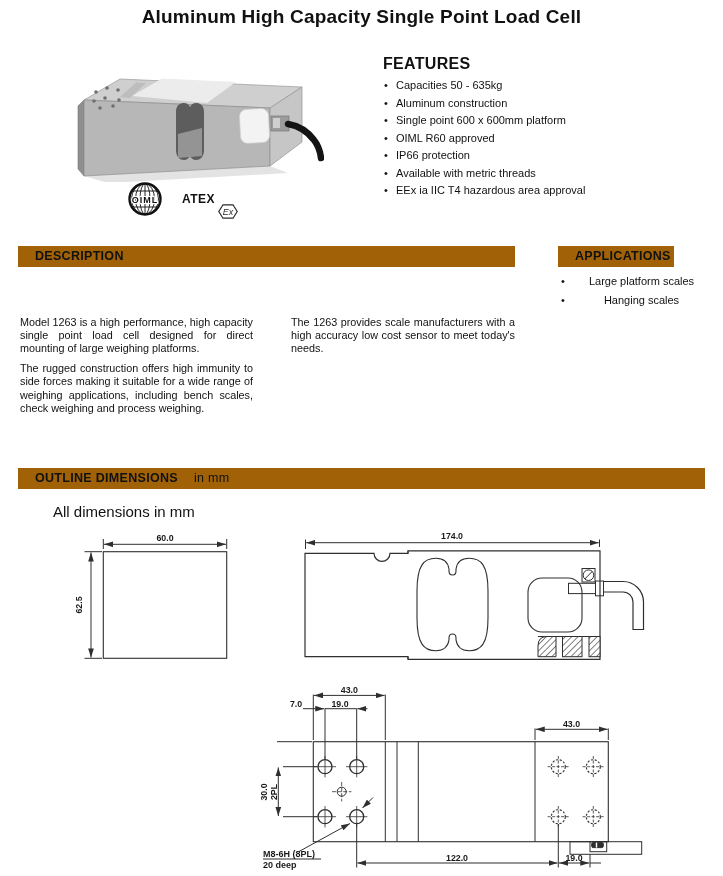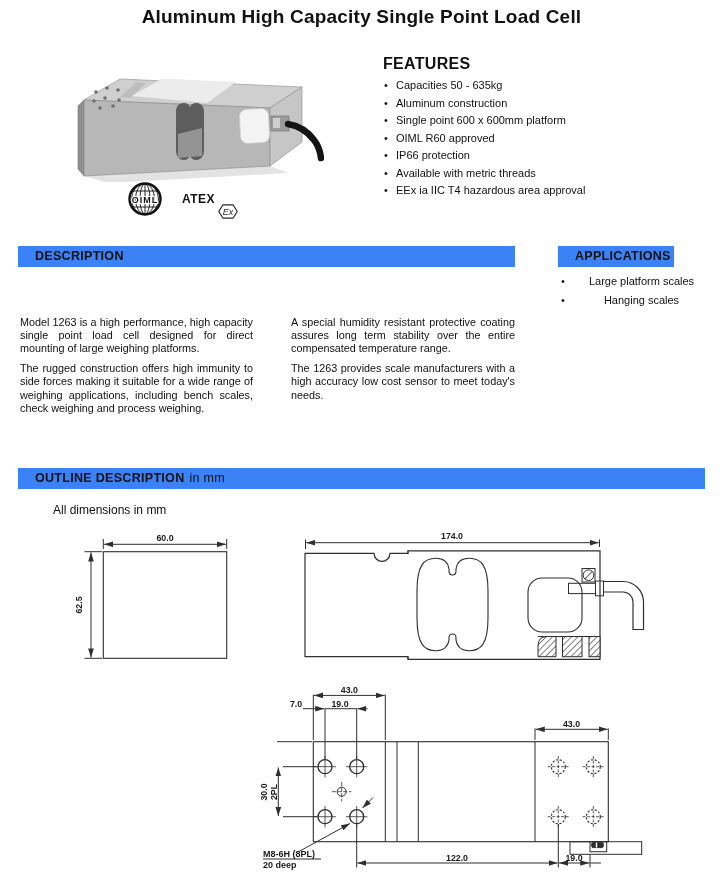--- a/index.html
+++ b/index.html
@@ -8,34 +8,34 @@
   .abs{position:absolute;}
   #page-title{top:6px;left:0;width:723px;text-align:center;font-size:19px;font-weight:bold;letter-spacing:.2px;}
   
   #features-block{left:383px;top:55px;width:320px;}
   .feat-head{font-size:16px;font-weight:bold;letter-spacing:.3px;margin:0 0 4px 0;}
   ul.bullets{list-style:none;margin:0;padding:0;font-size:11px;}
   ul.bullets li{line-height:17.5px;padding-left:13px;position:relative;}
   ul.bullets li::before{content:"•";position:absolute;left:1px;}
   #optional-head{margin-top:6px;}
   
-  .bar{background:#3b82f6;height:21px;line-height:21px;font-size:12.5px;font-weight:bold;
+  .bar{background:#a16207;height:21px;line-height:21px;font-size:12.5px;font-weight:bold;
        padding-left:17px;letter-spacing:.3px;box-sizing:border-box;}
   #description-bar{left:18px;top:246px;width:497px;}
   #applications-bar{left:558px;top:246px;width:116px;}
   #outline-bar{left:18px;top:468px;width:687px;}
-  #outline-bar .suffix{font-weight:normal;margin-left:5px;}
+  #outline-bar .suffix{font-weight:normal;margin-left:16px;}
   
   .bodycol{font-size:10.8px;line-height:13.2px;text-align:justify;margin-top:43px;}
   .bodycol p{margin:0 0 6.5px 0;}
   #desc-col1{left:20px;top:273px;width:233px;}
   #desc-col2{left:291px;top:273px;width:224px;}
   #apps-list{left:560px;top:272px;width:150px;}
   #apps-list li{line-height:18.6px;text-align:center;}
-  #dims-note{left:53px;top:503px;font-size:12px;}
+  #dims-note{left:53px;top:503px;font-size:15px;}
   
   #atex-text{font-size:12px;font-weight:bold;letter-spacing:.5px;}
   svg text{font-family:"Liberation Sans","DejaVu Sans",sans-serif;}
   .dimtxt{font-size:8.8px;font-weight:bold;fill:#1a1a1a;}
   .lbltxt{font-size:9px;font-weight:bold;fill:#1a1a1a;}
 </style>
 </head>
 <body>
 
 <div class="abs" id="page-title">Aluminum High Capacity Single Point Load Cell</div>
@@ -107,30 +107,29 @@
 </div>
 
 <div class="abs bar" id="description-bar">DESCRIPTION</div>
 <div class="abs bar" id="applications-bar">APPLICATIONS</div>
 
 <div class="abs bodycol" id="desc-col1">
   <p>Model 1263 is a high performance, high capacity single point load cell designed for direct mounting of large weighing platforms.</p>
   <p>The rugged construction offers high immunity to side forces making it suitable for a wide range of weighing applications, including bench scales, check weighing and process weighing.</p>
 </div>
 <div class="abs bodycol" id="desc-col2">
-  <p>A special humidity resistant protective coating assures long term stability over the entire compensated temperature range.</p>
   <p>The 1263 provides scale manufacturers with a high accuracy low cost sensor to meet today's needs.</p>
 </div>
 <ul class="abs bullets" id="apps-list">
   <li>Large platform scales</li>
   <li>Hanging scales</li>
 </ul>
 
 <div class="abs bar" id="outline-bar">
-  <span>OUTLINE DESCRIPTION</span><span class="suffix">in mm</span>
+  <span>OUTLINE DIMENSIONS</span><span class="suffix">in mm</span>
 </div>
 <div class="abs" id="dims-note">All dimensions in mm</div>
 
 <div class="abs" style="left:0;top:495px;width:666px;height:381px;">
 <svg width="723" height="381" viewBox="0 0 723 381">
   <defs>
     <marker id="arr" viewBox="0 0 10 6" refX="9.5" refY="3" markerWidth="9.5" markerHeight="6" orient="auto-start-reverse">
       <path d="M0,0 L9.5,3 L0,6 Z" fill="#2f2f2f"></path>
     </marker>
     <pattern id="hatch" width="4.5" height="4.5" patternUnits="userSpaceOnUse" patternTransform="rotate(45)">

